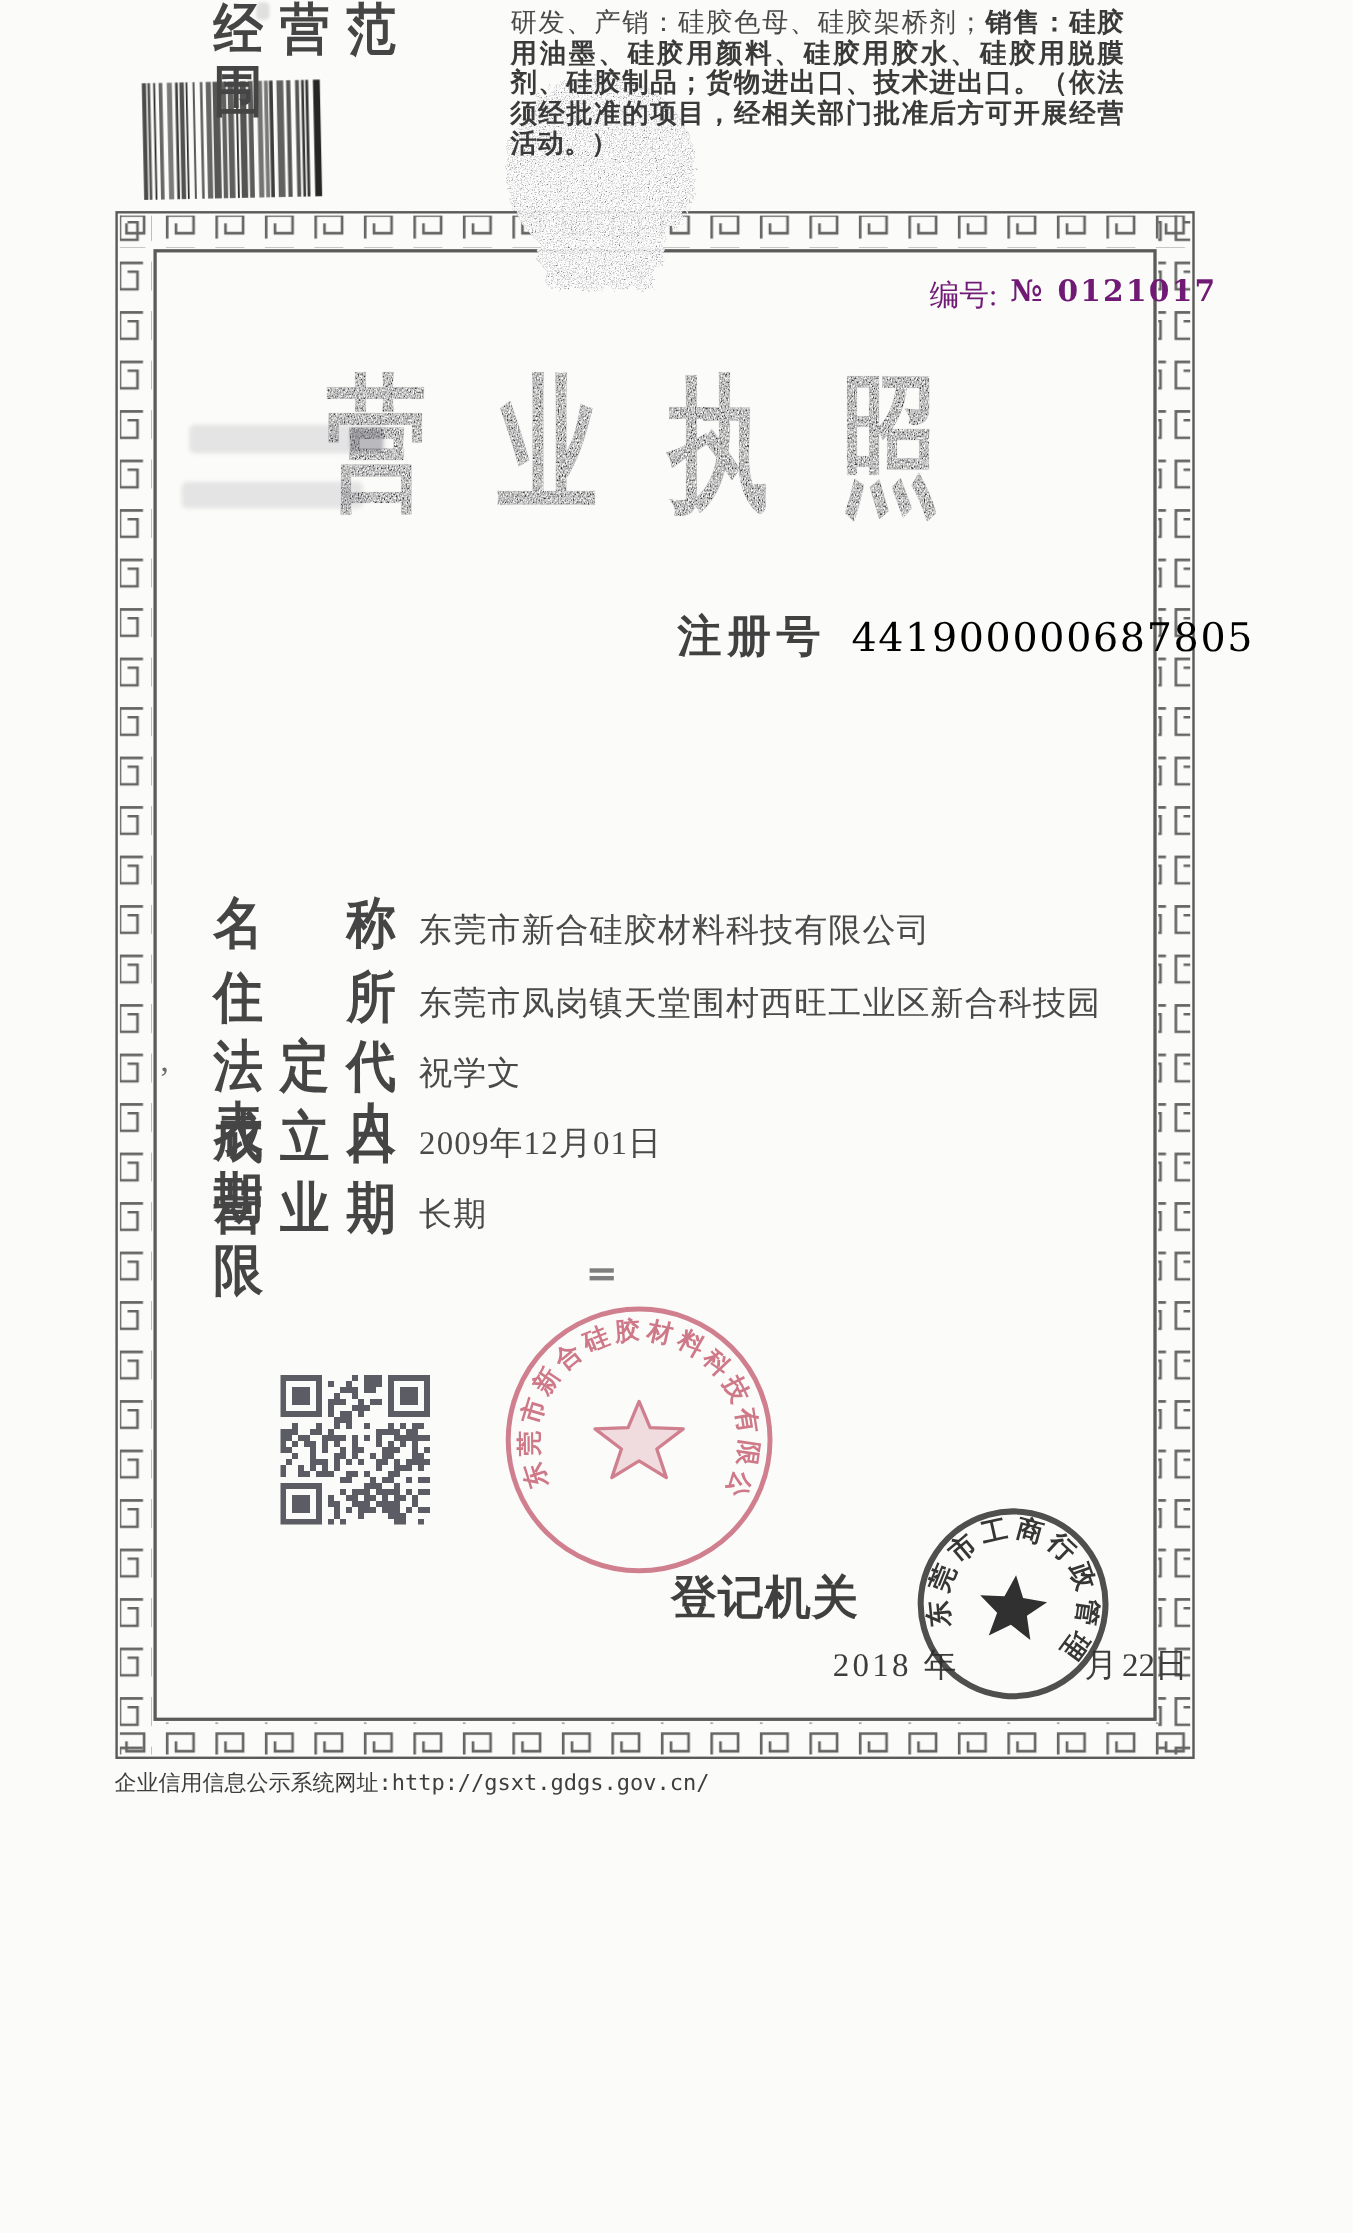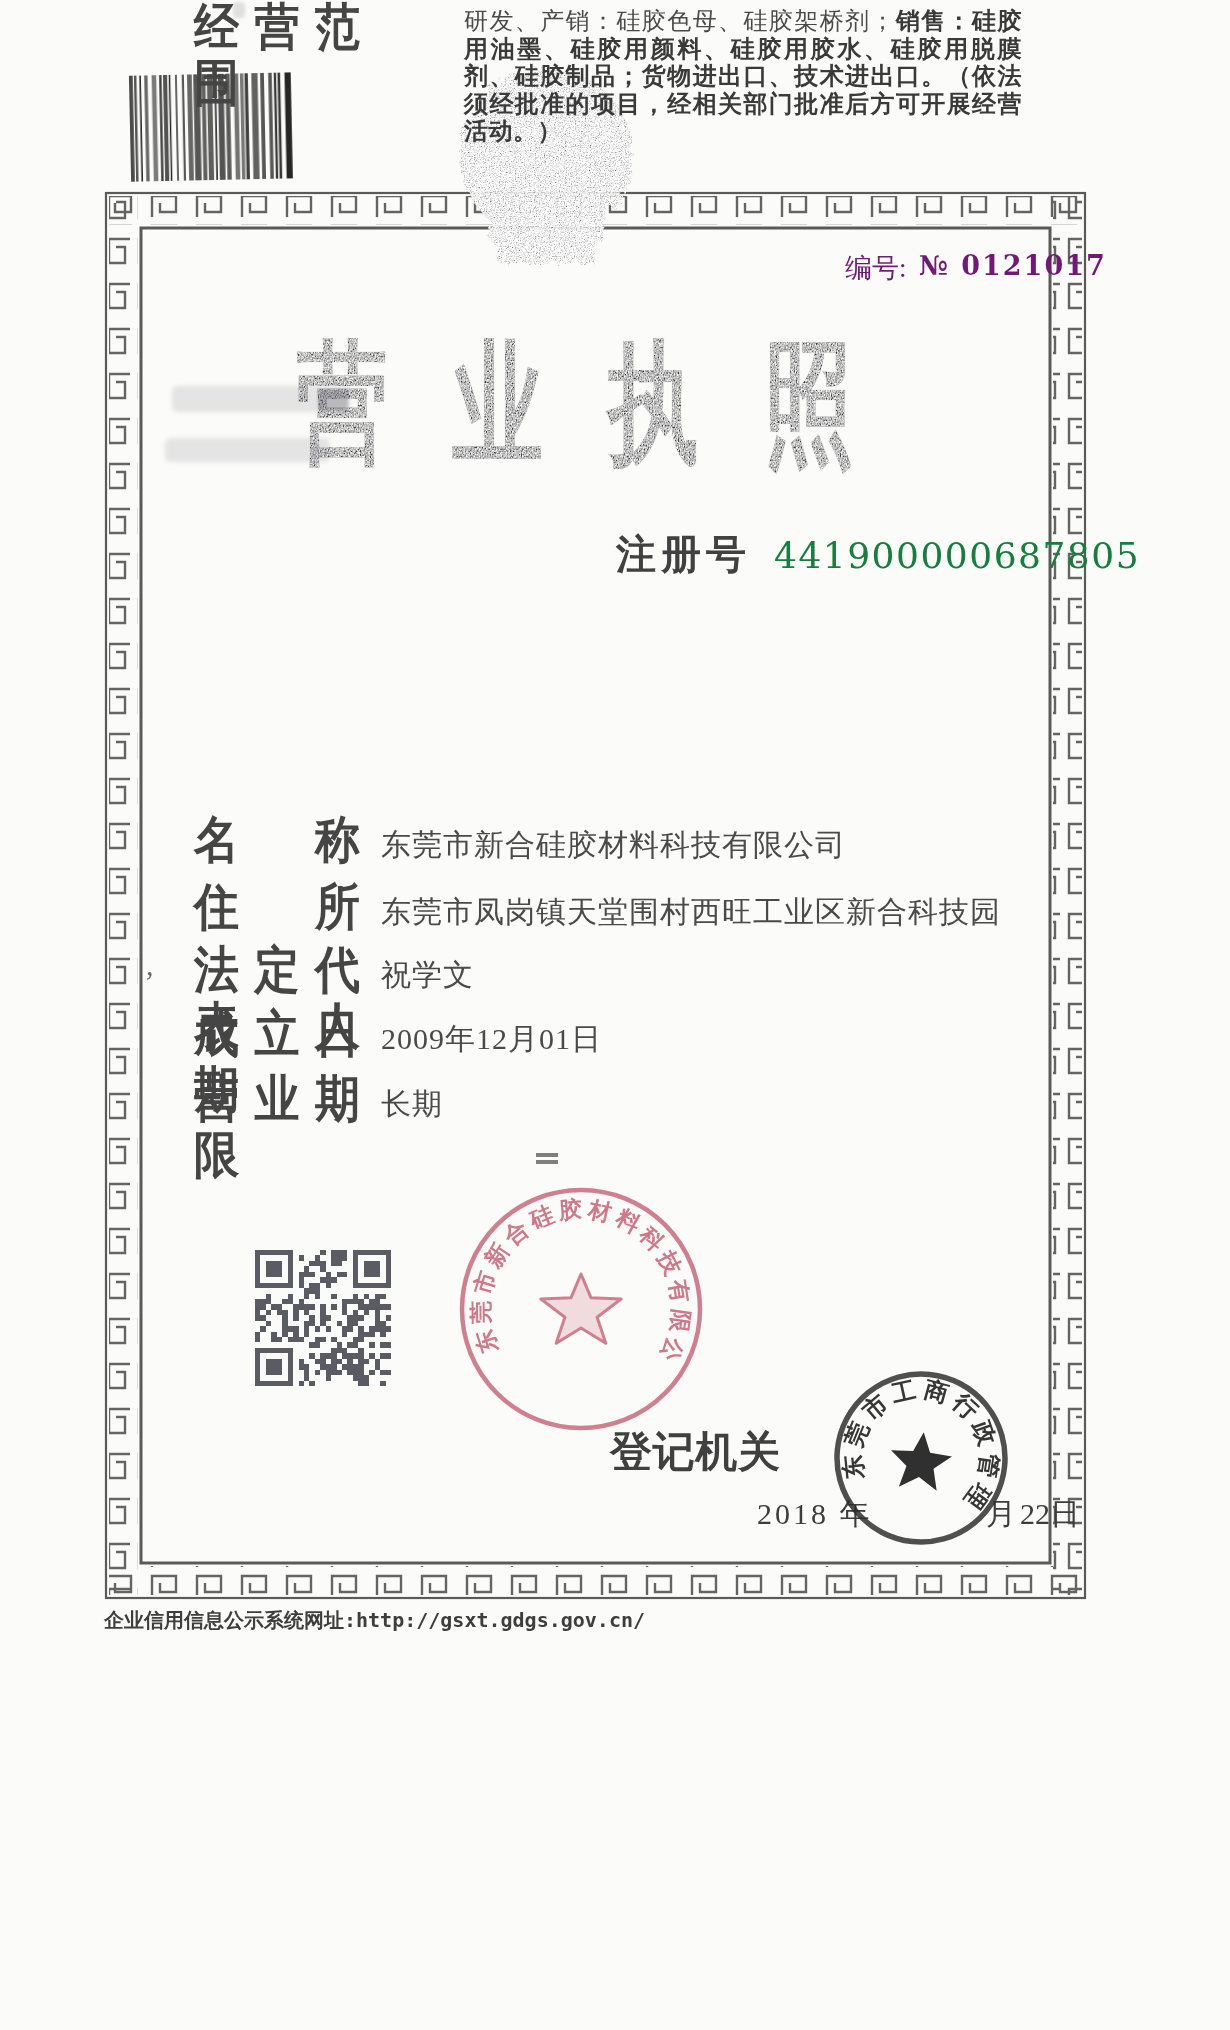--- a/index.html
+++ b/index.html
@@ -19,24 +19,24 @@
   .serial{left:845px;top:250px;display:flex;gap:12px;font-size:27px;color:#701a75;text-align:center;}
   .serial .no{font-weight:bold;letter-spacing:2px;font-family:"DejaVu Serif",serif;}
 
   
   .title{left:297px;top:338px;font-family:"Liberation Sans","DejaVu Sans",sans-serif;
          font-size:132px;font-weight:900;color:#3b3b3b;letter-spacing:95px;line-height:1;
          transform:scaleX(0.685);transform-origin:left top;white-space:nowrap;
          text-shadow:0 0 1px rgba(40,40,40,.6);filter:url(#f-speckle);}
 
   
-  .reg{left:616px;top:527px;display:flex;align-items:baseline;}
+  .reg{left:616px;top:551px;display:flex;align-items:baseline;}
   .reg .lbl{display:inline-block;width:130px;font-size:40px;font-weight:bold;color:#414141;
             text-align:justify;text-align-last:justify;}
-  .reg .num{margin-left:28px;font-size:36px;letter-spacing:1.5px;color:#15803d;
+  .reg .num{margin-left:28px;font-size:36px;letter-spacing:1.5px;color:#000000;
             font-family:"DejaVu Serif",serif;}
 
   
   .f-row{position:absolute;left:182px;width:860px;margin-left:12px;}
   .f-row .lbl{display:block;width:166px;font-size:45px;font-weight:bold;color:#454545;
               text-align:justify;text-align-last:justify;line-height:1.1;
               transform:scaleY(1.12);transform-origin:left top;}
   .f-row .val{position:absolute;left:187px;top:12px;font-size:30px;letter-spacing:1px;
               color:#4a4a4a;white-space:nowrap;}
   .f-row:nth-of-type(1){top:612px}.f-row:nth-of-type(2){top:680px}
@@ -49,21 +49,21 @@
   .f-row .scope .b{font-weight:bold;color:#3a3a3a;}
 
   
   .registry-label{left:610px;top:1424px;width:170px;font-size:42px;font-weight:bold;
                   color:#404040;text-align:justify;text-align-last:justify;}
   .date-part{top:1494px;font-size:30px;color:#3d3d3d;letter-spacing:3px;}
   .date-y{left:757px;} .date-m{left:986px;} .date-d{left:1020px;letter-spacing:0;}
 
   
   .footer-left{left:104px;top:1607px;font-family:"DejaVu Sans Mono",monospace;
-               font-size:20px;color:#3e3e3e;font-weight:bold;}
+               font-size:20px;color:#3e3e3e;}
   .footer-right{left:712px;top:1603px;font-size:23px;color:#383838;letter-spacing:1px;}
 
   
   .smudge{background:rgba(110,110,122,.16);filter:blur(2px);border-radius:5px;}
   .blot{background:rgba(90,90,100,.30);filter:blur(1.5px);border-radius:4px;}
   .mark{color:#6a6a6a;}
 </style>
 </head>
 <body>
 

